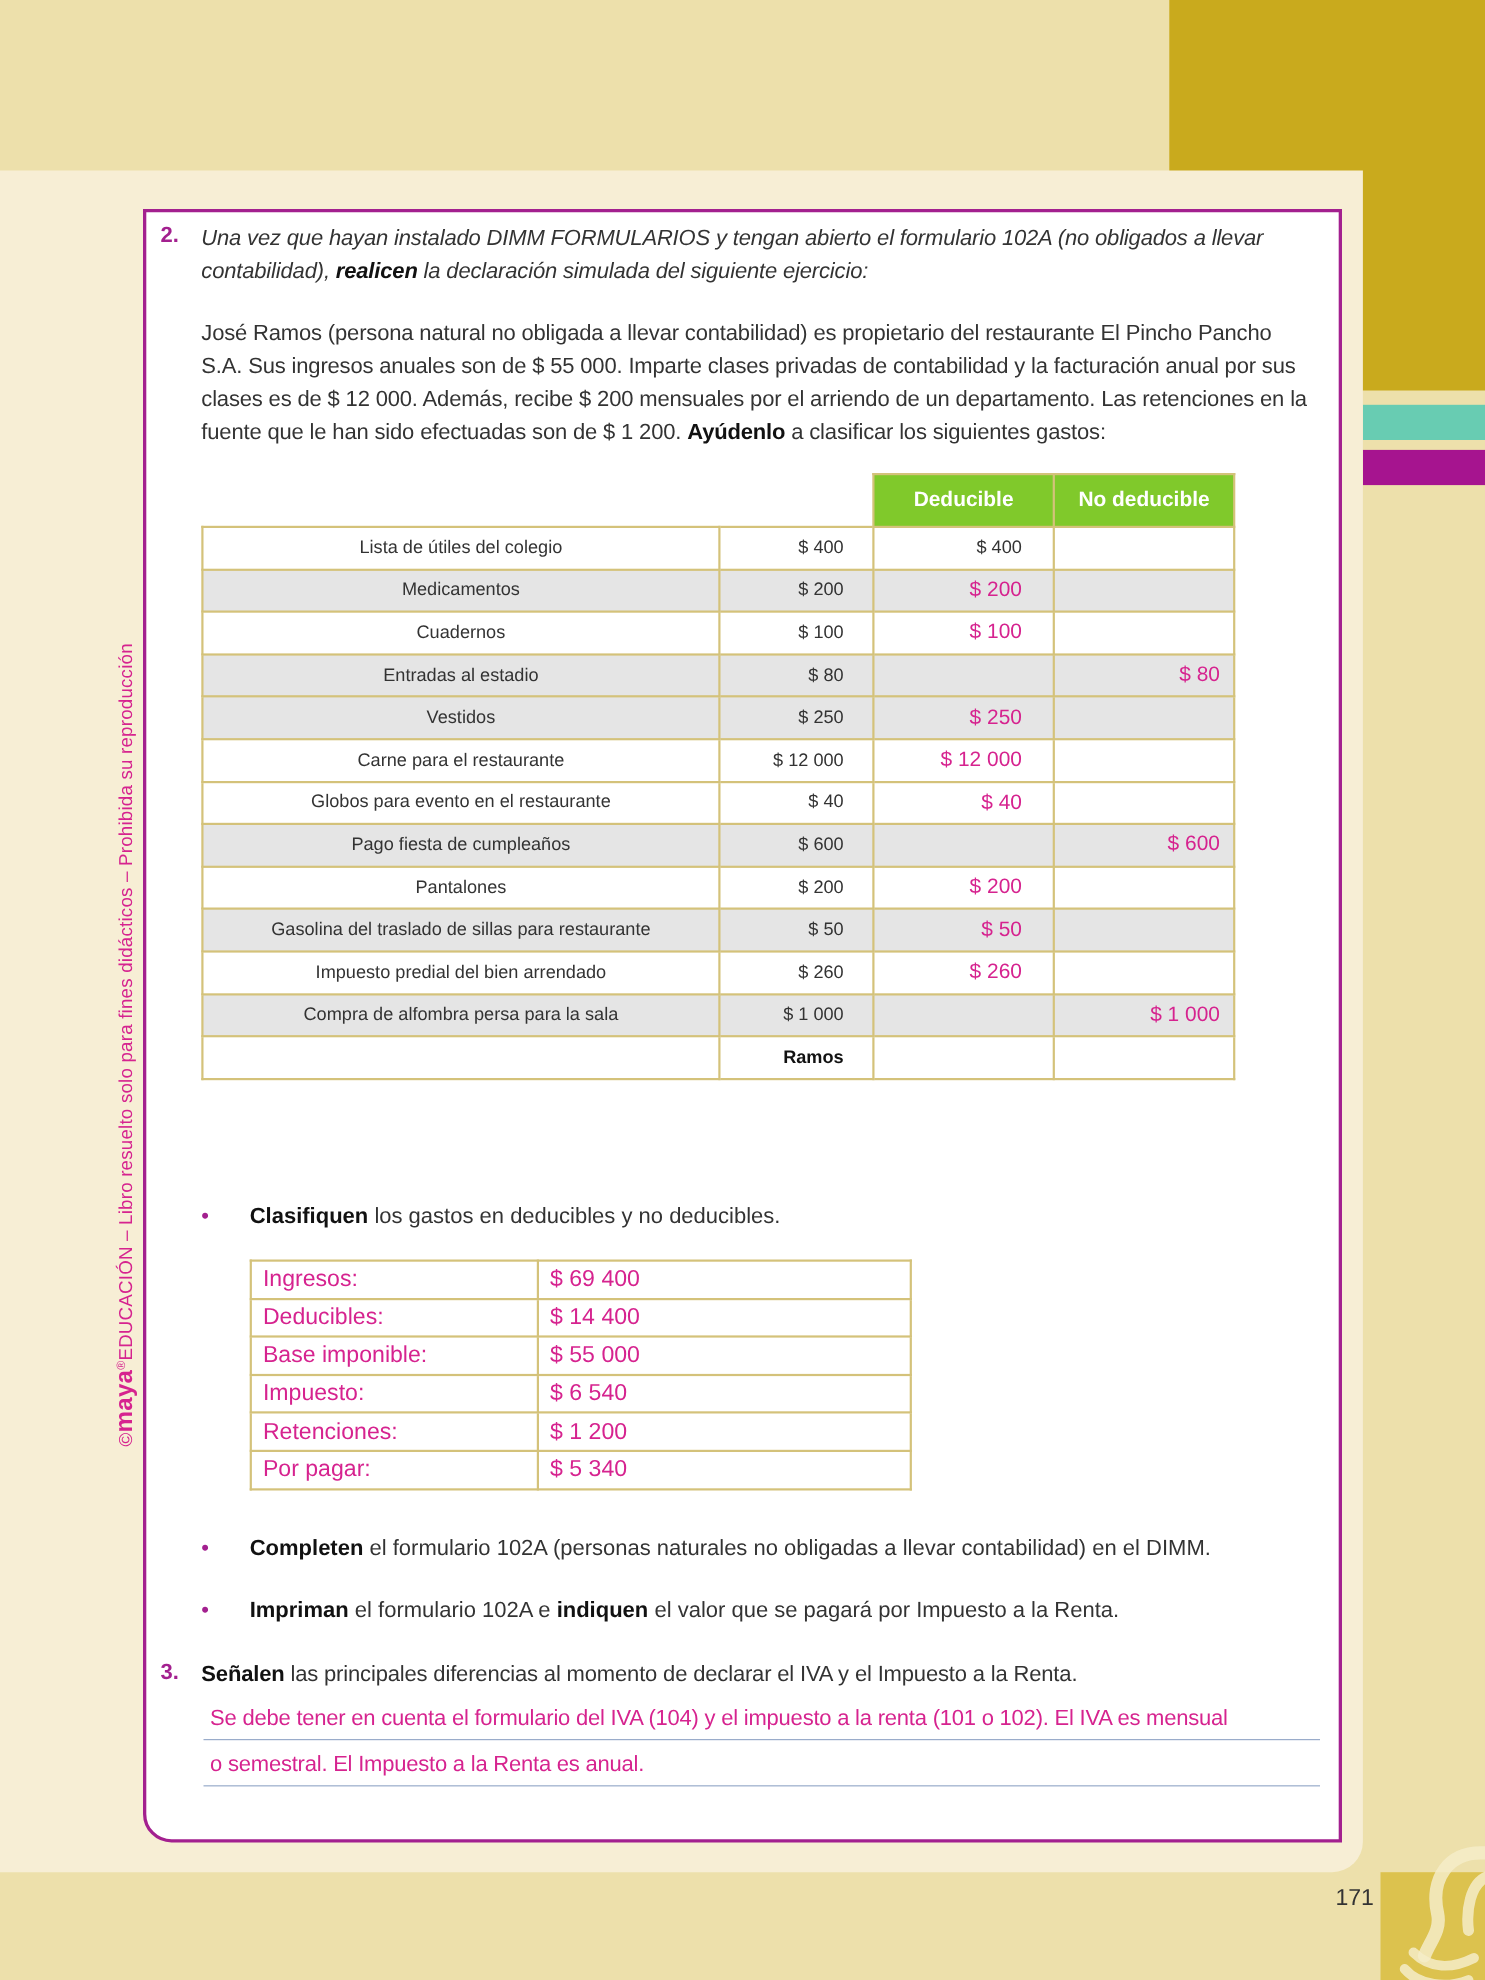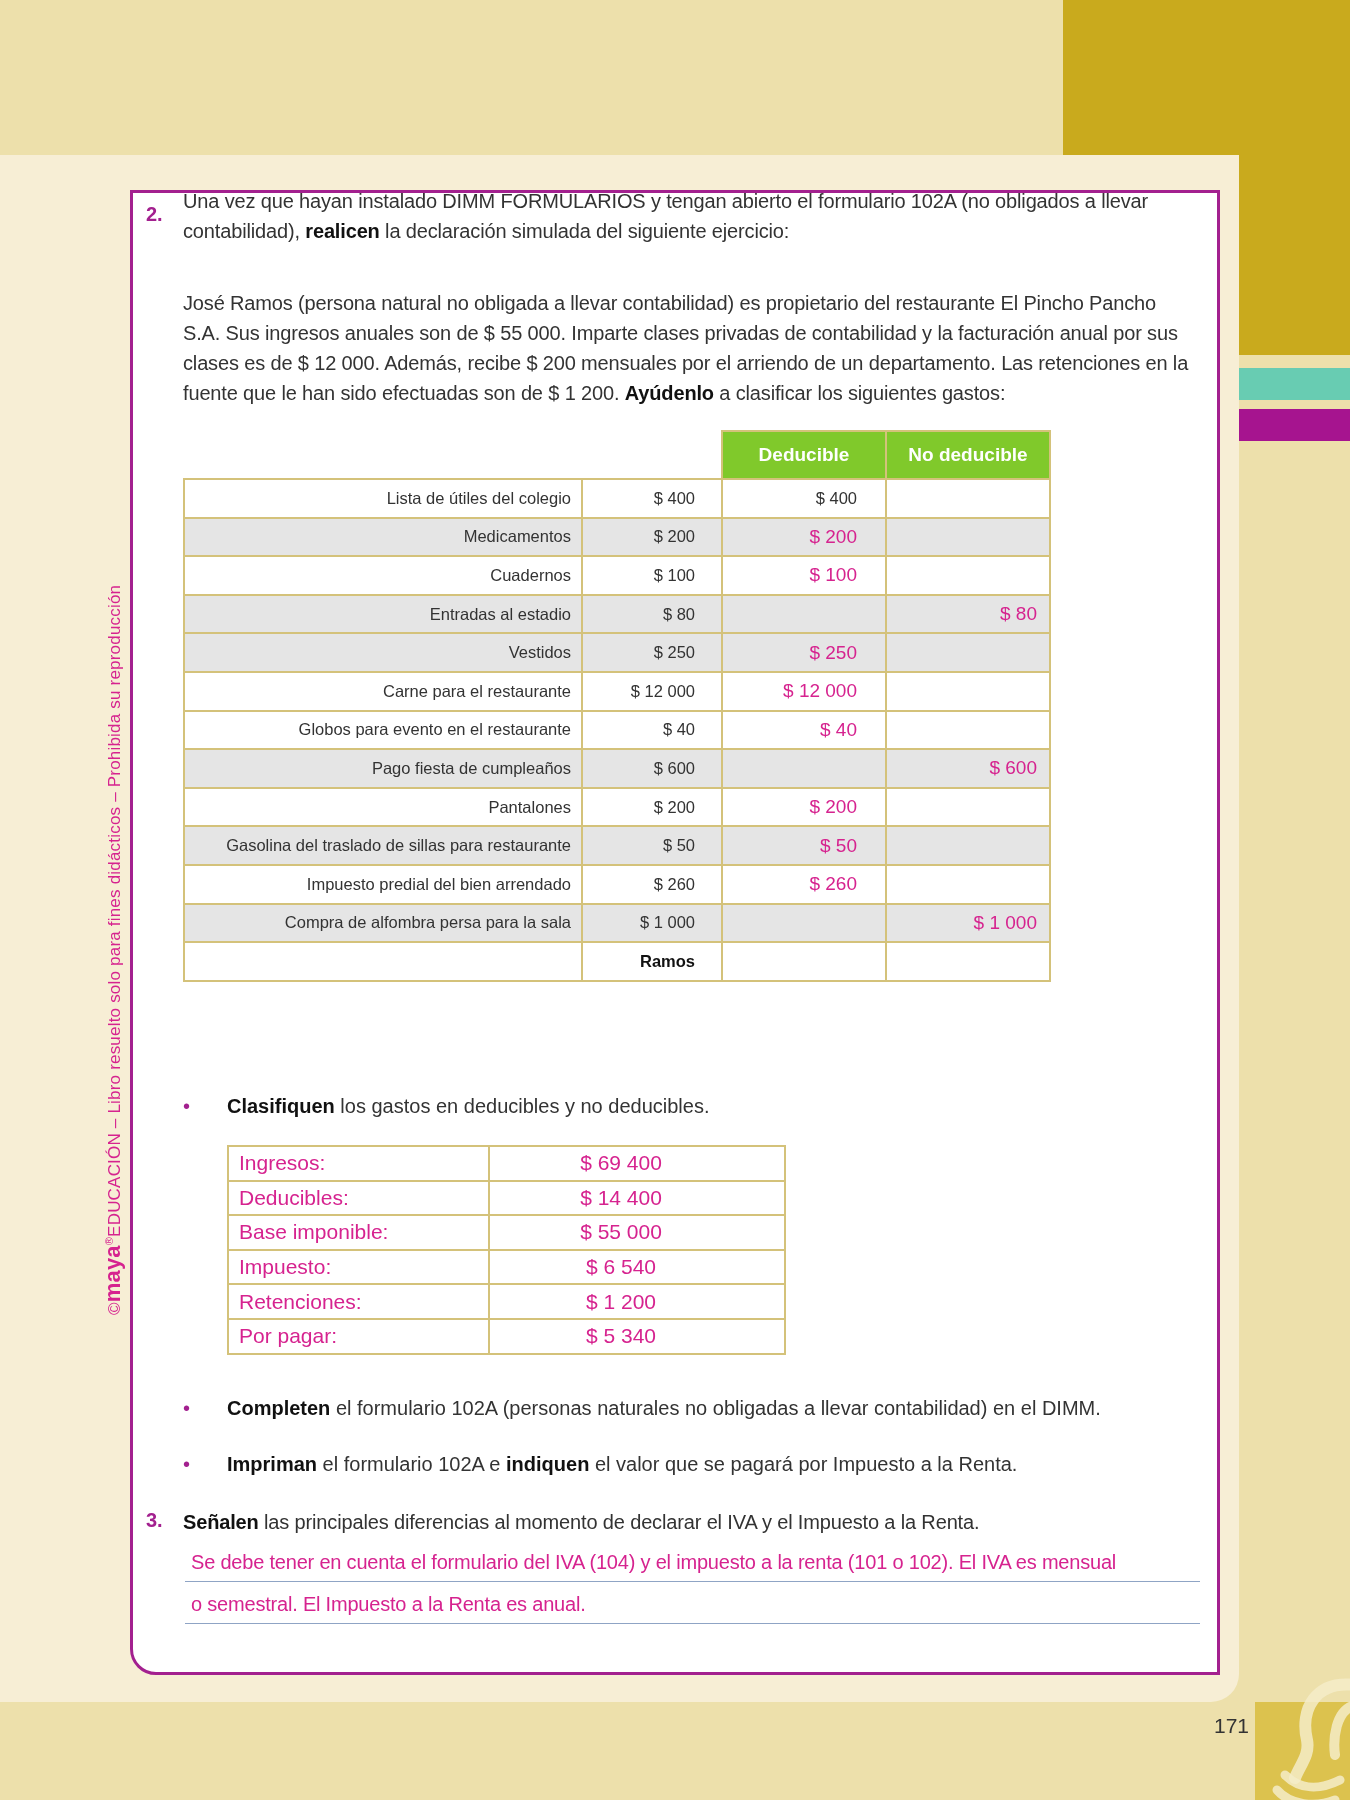--- a/index.html
+++ b/index.html
@@ -37,38 +37,38 @@
   .para { position: absolute; left: 183px; width: 1025px; font-size: 20px; line-height: 30px; color: #333; letter-spacing: -0.15px; }
 
   table.expenses {
     position: absolute; left: 183px; top: 430px; border-collapse: collapse;
     font-size: 16.5px; color: #333;
   }
   table.expenses td, table.expenses th { border: 2px solid #d4c27a; height: 38.6px; padding: 0 10px; }
   table.expenses th { background: #80c92b; color: #fff; font-weight: bold; font-size: 19px; border-color: #d4c27a; }
   table.expenses th.blank { background: transparent; border: none; }
   table.expenses tr.alt td { background: #e5e5e5; }
-  table.expenses td.c0 { width: 398px; text-align: right; }
+  table.expenses td.c0 { width: 470px; text-align: center; }
   table.expenses td.c1 { width: 140px; text-align: right; padding-right: 26px; }
   table.expenses td.c2 { width: 164px; text-align: right; padding-right: 28px; color: #d6238f; font-size: 19px; }
   table.expenses td.c3 { width: 164px; text-align: right; padding-right: 12px; color: #d6238f; font-size: 19px; }
   table.expenses td.c2.plain { color: #333; font-size: 16.5px; }
   table.expenses td.total { font-weight: bold; color: #111; }
 
   .bullet { position: absolute; font-size: 20px; color: #333; }
   .bullet .dot { position: absolute; left: -44px; top: 0; color: #a3208f; font-size: 20px; }
   .bullet b { color: #111; }
 
   table.summary {
     position: absolute; left: 227px; top: 1145px; border-collapse: collapse;
     font-size: 21px; color: #d6238f;
   }
   table.summary td { border: 2px solid #d4c27a; height: 34.6px; padding: 0 10px; }
   table.summary td.k { width: 261px; text-align: left; }
-  table.summary td.v { width: 296px; text-align: center; padding-right: 42px; }
+  table.summary td.v { width: 339px; text-align: left; padding-right: 42px; }
 
   .answer-line {
     position: absolute; left: 185px; width: 1015px; height: 40px;
     border-bottom: 1.5px solid #8fa4c5; color: #d6238f; font-size: 20px;
     padding-left: 6px; line-height: 40px; letter-spacing: -0.2px;
   }
 </style>
 </head>
 <body>
 
@@ -76,21 +76,21 @@
 <div class="teal-stripe"></div>
 <div class="magenta-stripe"></div>
 <div class="page-panel"></div>
 <div class="content-box"></div>
 
 <div class="side-note">
   <span>©</span><span class="brand">maya</span><span class="reg">®</span><span>EDUCACIÓN – Libro resuelto solo para fines didácticos – Prohibida su reproducción</span>
 </div>
 
 <span class="q-num" style="left:146px; top:203px;">2.</span>
-<div class="para" style="top:186px;">
+<div class="para" style="top:202px;font-style:italic;">
   <div>Una vez que hayan instalado DIMM FORMULARIOS y tengan abierto el formulario 102A (no obligados a llevar</div>
   <div><span>contabilidad), </span><b style="color:#111">realicen</b><span> la declaración simulada del siguiente ejercicio:</span></div>
 </div>
 
 <div class="para" style="top:288px;">
   <div>José Ramos (persona natural no obligada a llevar contabilidad) es propietario del restaurante El Pincho Pancho</div>
   <div>S.A. Sus ingresos anuales son de $ 55 000. Imparte clases privadas de contabilidad y la facturación anual por sus</div>
   <div>clases es de $ 12 000. Además, recibe $ 200 mensuales por el arriendo de un departamento. Las retenciones en la</div>
   <div><span>fuente que le han sido efectuadas son de $ 1 200. </span><b style="color:#111">Ayúdenlo</b><span> a clasificar los siguientes gastos:</span></div>
 </div>

